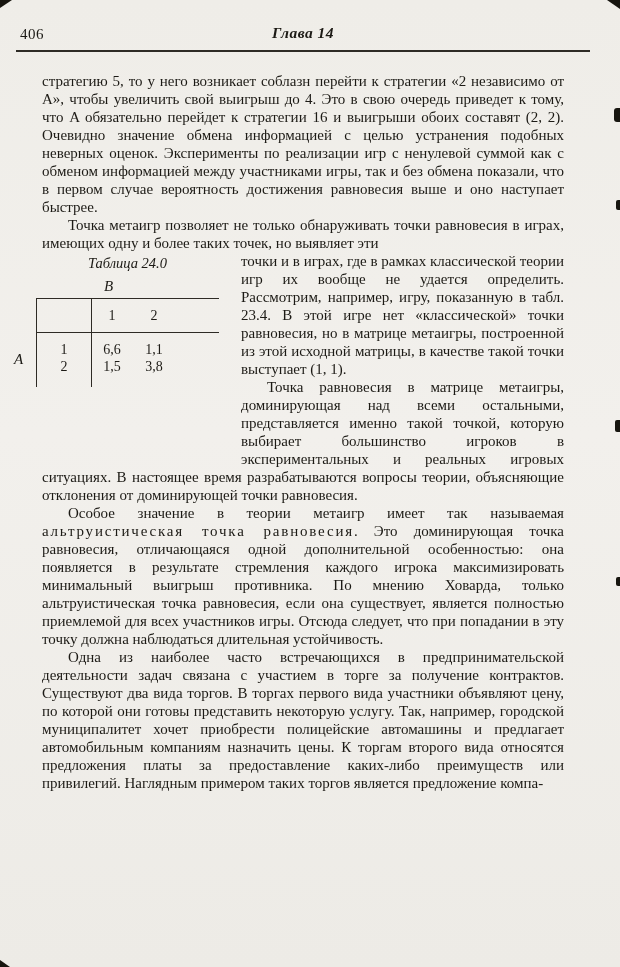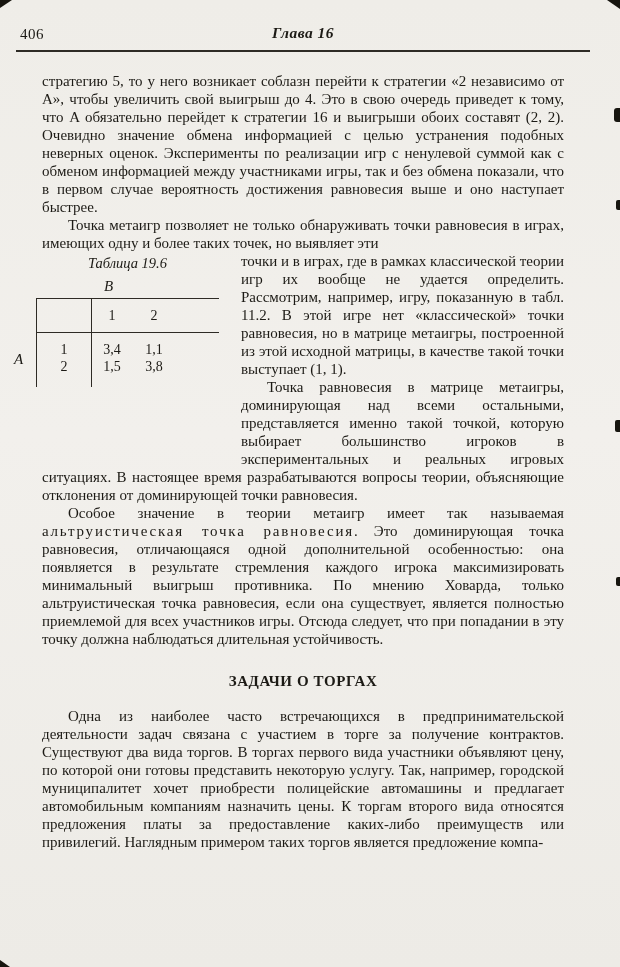--- a/index.html
+++ b/index.html
@@ -128,63 +128,62 @@
           border-bottom: 7px solid #17150f; border-right: 10px solid transparent; }
 </style>
 </head>
 <body>
 
 <div class="page">
   <div class="content">
 
     <div class="runhead">
       <span class="page-number">406</span>
-      <div class="chapter-title">Глава 16</div>
+      <div class="chapter-title">Глава 14</div>
     </div>
     <div class="header-rule"></div>
 
     <div class="body-text">
 
       <p>стратегию 5, то у него возникает соблазн перейти к стратегии «2 независимо от A», чтобы увеличить свой выигрыш до 4. Это в свою очередь приведет к тому, что A обязательно перейдет к стратегии 16 и выигрыши обоих составят (2, 2). Очевидно значение обмена информацией с целью устранения подобных неверных оценок. Эксперименты по реализации игр с ненулевой суммой как с обменом информацией между участниками игры, так и без обмена показали, что в первом случае вероятность достижения равновесия выше и оно наступает быстрее.</p>
 
       <p class="ind">Точка метаигр позволяет не только обнаруживать точки равновесия в играх, имеющих одну и более таких точек, но выявляет эти</p>
 
       <div class="tbl">
-        <div class="tbl-caption">Таблица 19.6</div>
+        <div class="tbl-caption">Таблица 24.0</div>
         <div class="tbl-b">B</div>
         <div class="grid">
           <div class="grid-header">
             <div class="gcell-label"></div>
             <div class="gcell-val">1</div>
             <div class="gcell-val">2</div>
           </div>
           <div class="grid-body">
             <div class="grid-row">
               <div class="gcell-label">1</div>
-              <div class="gcell-val">3,4</div>
+              <div class="gcell-val">6,6</div>
               <div class="gcell-val">1,1</div>
             </div>
             <div class="grid-row">
               <div class="gcell-label">2</div>
               <div class="gcell-val">1,5</div>
               <div class="gcell-val">3,8</div>
             </div>
           </div>
         </div>
         <div class="row-player">A</div>
       </div>
 
-      <p>точки и в играх, где в рамках классической теории игр их вообще не удается определить. Рассмотрим, например, игру, показанную в табл. 11.2. В этой игре нет «классической» точки равновесия, но в матрице метаигры, построенной из этой исходной матрицы, в качестве такой точки выступает (1, 1).</p>
+      <p>точки и в играх, где в рамках классической теории игр их вообще не удается определить. Рассмотрим, например, игру, показанную в табл. 23.4. В этой игре нет «классической» точки равновесия, но в матрице метаигры, построенной из этой исходной матрицы, в качестве такой точки выступает (1, 1).</p>
 
       <p class="ind">Точка равновесия в матрице метаигры, доминирующая над всеми остальными, представляется именно такой точкой, которую выбирает большинство игроков в экспериментальных и реальных игровых ситуациях. В настоящее время разрабатываются вопросы теории, объясняющие отклонения от доминирующей точки равновесия.</p>
 
       <p class="ind"><span>Особое значение в теории метаигр имеет так называемая </span><span class="emph">альтруистическая точка равновесия</span><span>. Это доминирующая точка равновесия, отличающаяся одной дополнительной особенностью: она появляется в результате стремления каждого игрока максимизировать минимальный выигрыш противника. По мнению Ховарда, только альтруистическая точка равновесия, если она существует, является полностью приемлемой для всех участников игры. Отсюда следует, что при попадании в эту точку должна наблюдаться длительная устойчивость.</span></p>
 
 
-      <div class="section-heading">ЗАДАЧИ О ТОРГАХ</div>
 
       <p class="ind">Одна из наиболее часто встречающихся в предпринимательской деятельности задач связана с участием в торге за получение контрактов. Существуют два вида торгов. В торгах первого вида участники объявляют цену, по которой они готовы представить некоторую услугу. Так, например, городской муниципалитет хочет приобрести полицейские автомашины и предлагает автомобильным компаниям назначить цены. К торгам второго вида относятся предложения платы за предоставление каких-либо преимуществ или привилегий. Наглядным примером таких торгов является предложение компа-</p>
 
     </div>
   </div>
 
   <div class="artifact a-tl"></div>
   <div class="artifact a-tr"></div>
   <div class="artifact a-r1"></div>
   <div class="artifact a-r2"></div>

